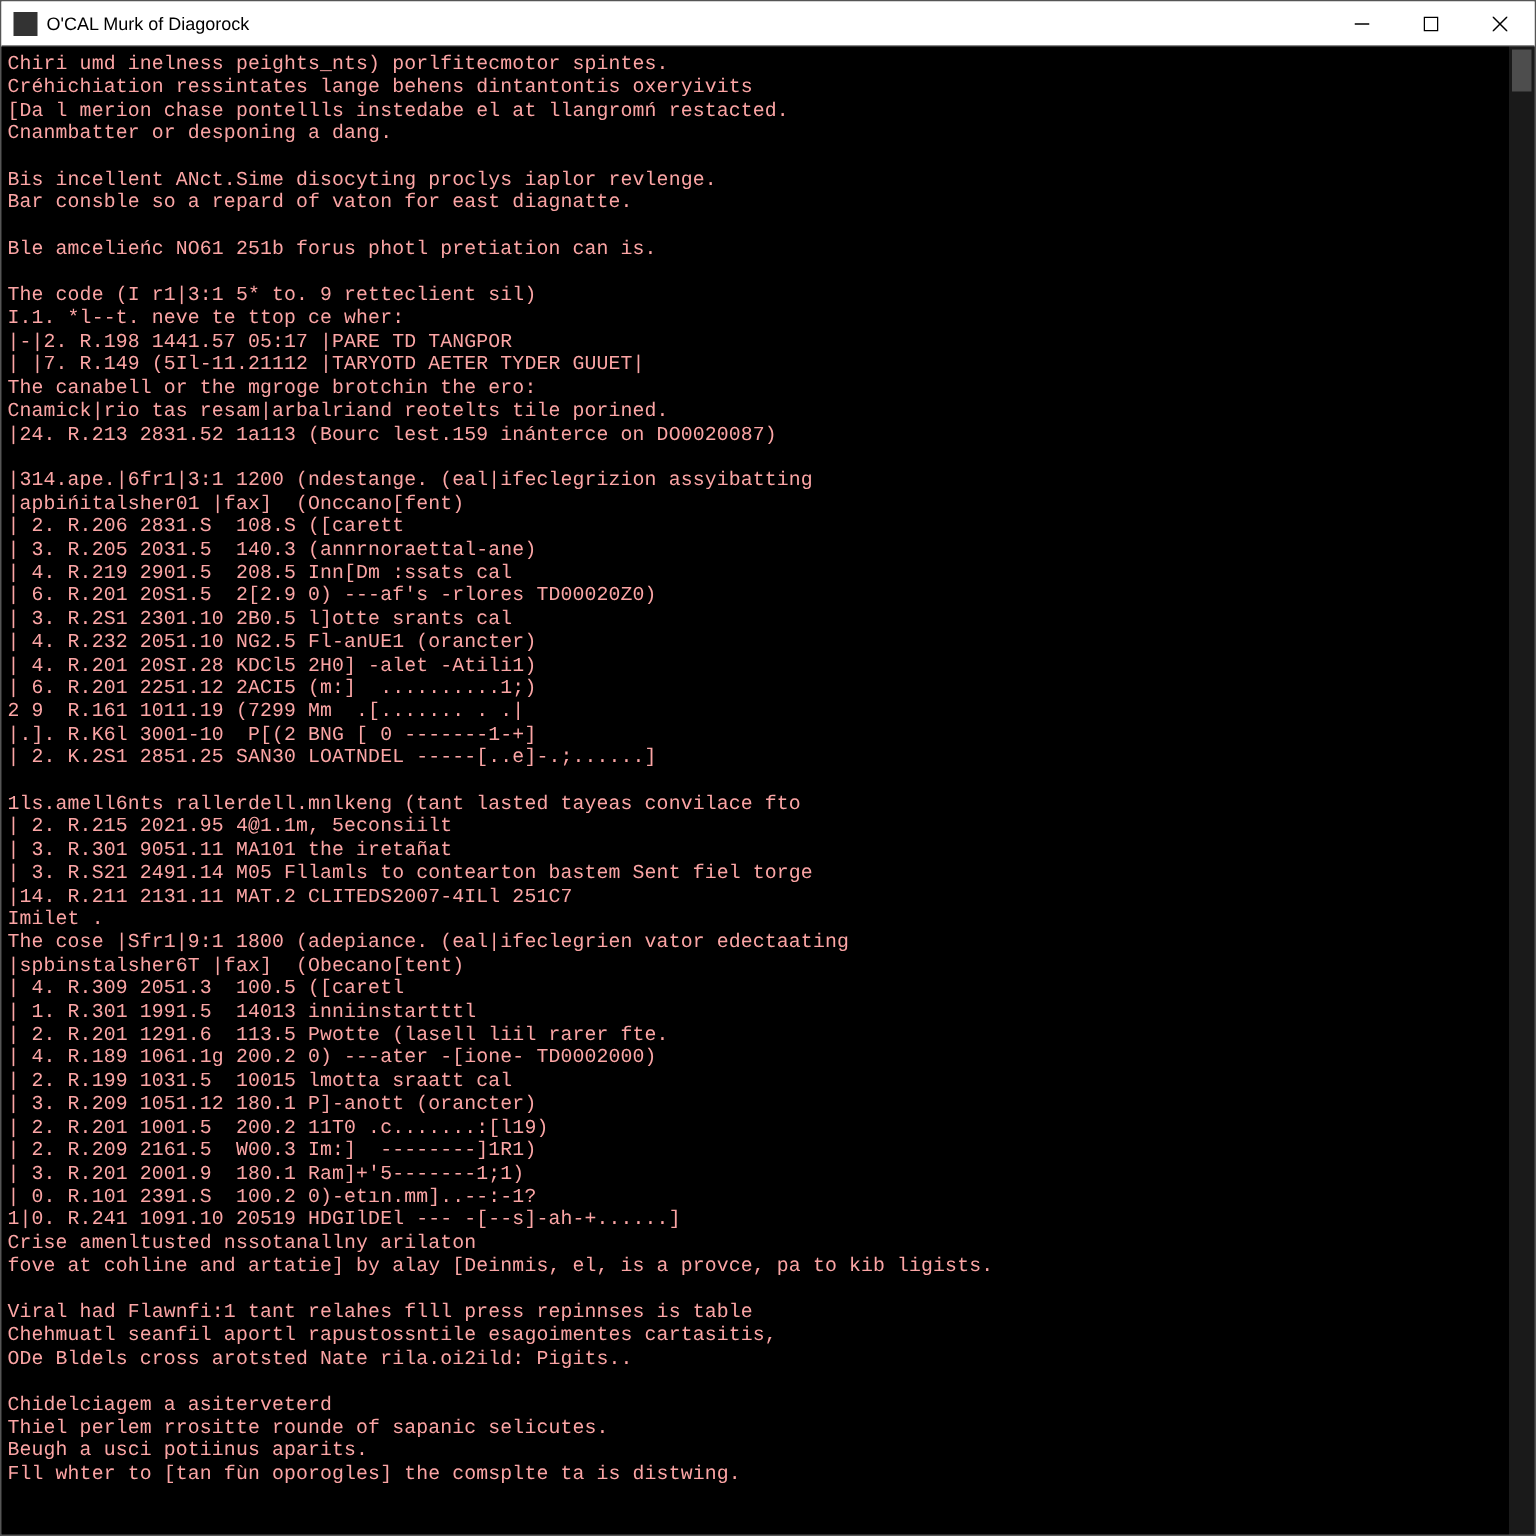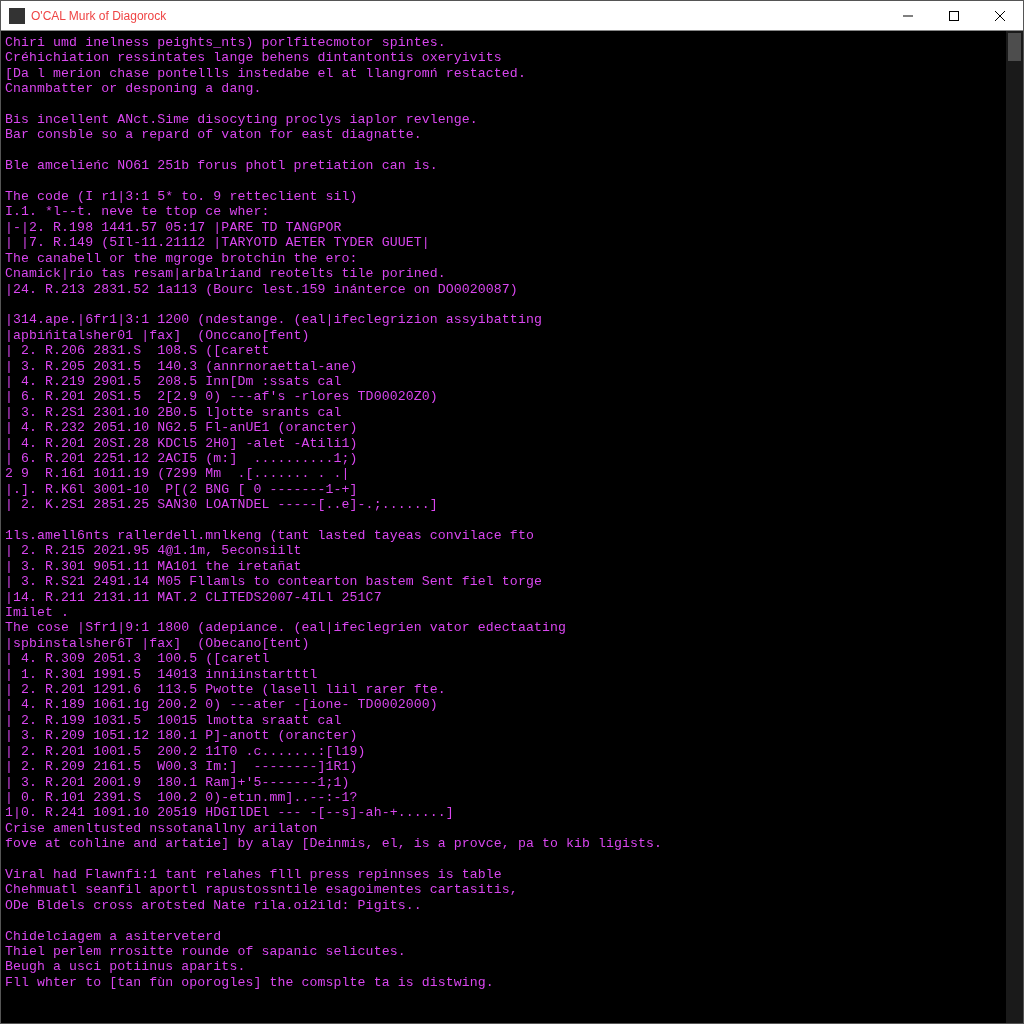--- a/index.html
+++ b/index.html
@@ -1,26 +1,26 @@
 <!DOCTYPE html>
 <html><head>
 <meta charset="utf-8">
 <style>
   * { margin: 0; padding: 0; box-sizing: border-box; }
   html, body { width: 1024px; height: 1024px; overflow: hidden; font-family: "Segoe UI", Tahoma, sans-serif; background: #fff; }
   .window { width: 1024px; height: 1024px; display: flex; flex-direction: column; border: 1px solid #555; }
   .titlebar { height: 30px; background: #fff; display: flex; align-items: center; border-bottom: 1px solid #888; }
   .titlebar .app-icon { width: 16px; height: 16px; margin: 0 6px 0 8px; background: #333; display: inline-block; }
-  .titlebar .title { flex: 0 1 auto; font-size: 12px; color: #ef4444; white-space: nowrap; }
+  .titlebar .title { flex: 0 1 auto; font-size: 12px; color: #000000; white-space: nowrap; }
   .titlebar .spacer { flex: 1; }
   .win-controls { display: flex; height: 100%; }
   .win-btn { width: 46px; height: 100%; display: flex; align-items: center; justify-content: center; font-size: 12px; color: #000; background: transparent; border: none; cursor: pointer; }
   .win-btn svg { width: 10px; height: 10px; stroke: #000; stroke-width: 1; fill: none; }
   .client { flex: 1; display: flex; background: #000; min-height: 0; }
-  .terminal { flex: 1; background: #000; color: #d946ef; font-family: "Consolas", "Courier New", monospace; font-size: 13.2px; line-height: 15.4px; padding: 4px 2px 4px 4px; white-space: pre; overflow: hidden; letter-spacing: 0.1px; }
+  .terminal { flex: 1; background: #000; color: #fca5a5; font-family: "Consolas", "Courier New", monospace; font-size: 13.2px; line-height: 15.4px; padding: 4px 2px 4px 4px; white-space: pre; overflow: hidden; letter-spacing: 0.1px; }
   .scrollbar { width: 17px; background: #1a1a1a; position: relative; }
   .scroll-thumb { position: absolute; top: 2px; left: 2px; right: 2px; height: 28px; background: #4d4d4d; }
 </style>
 </head>
 <body>
 
 <div class="window">
   <div class="titlebar">
     <span class="app-icon"></span>
     <span class="title">O'CAL Murk of Diagorock</span>

